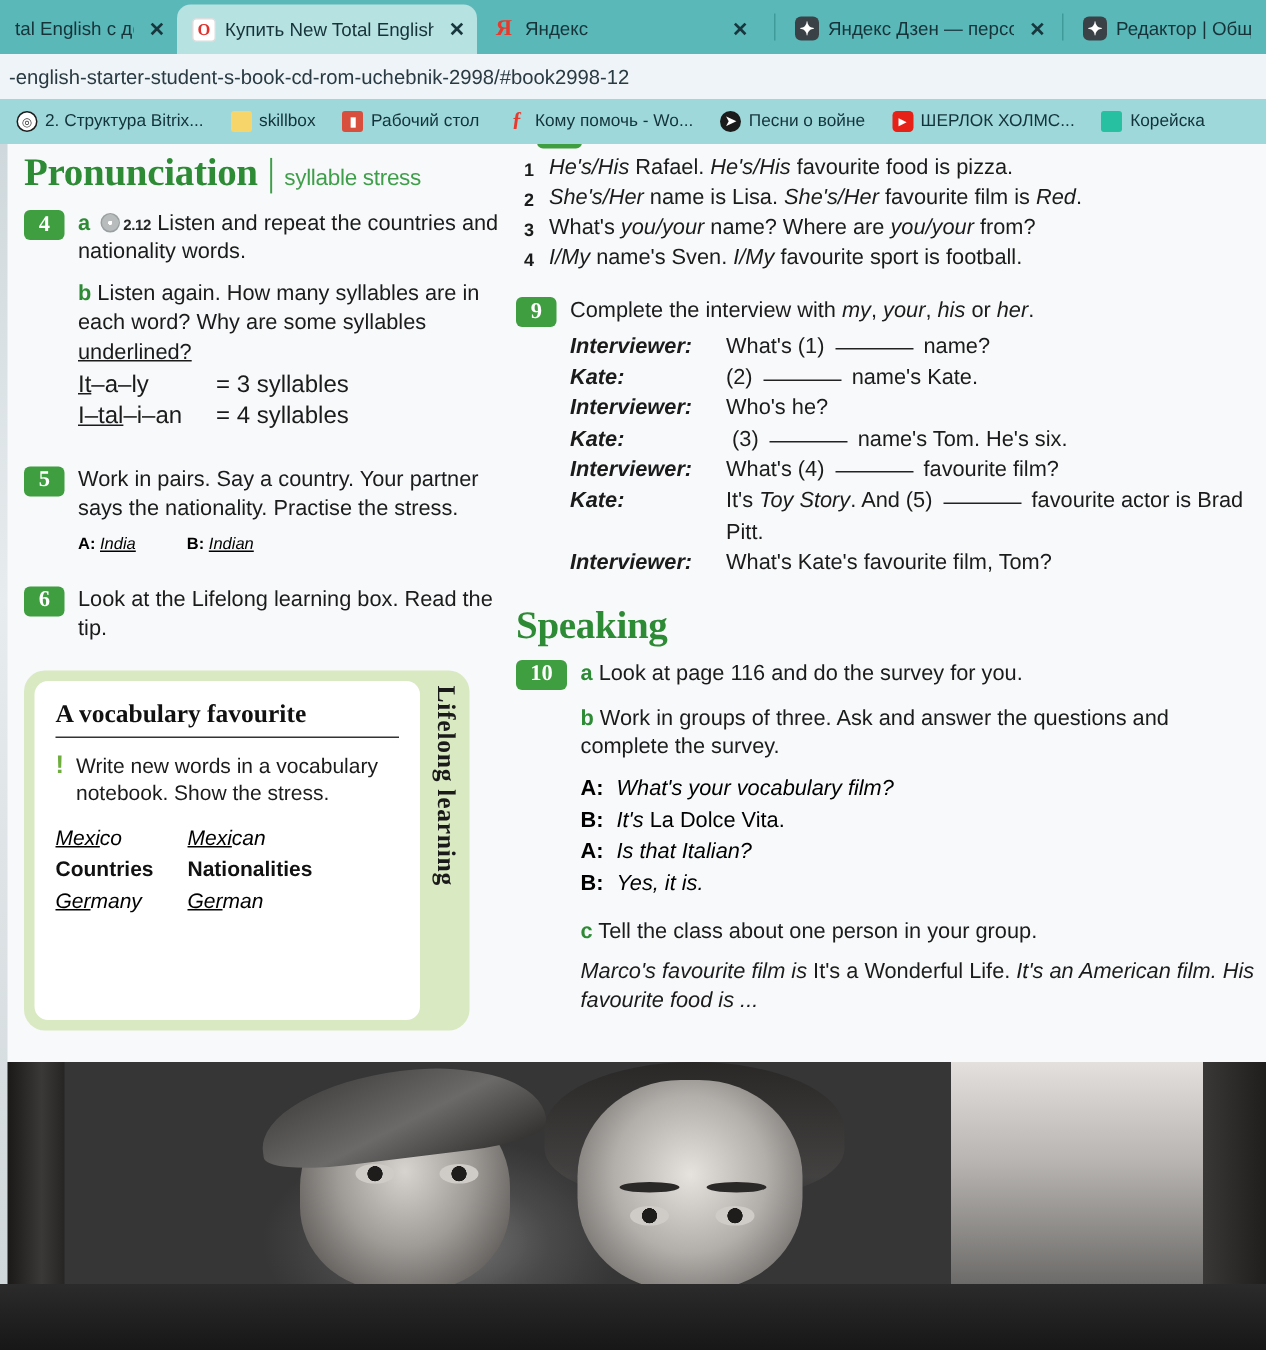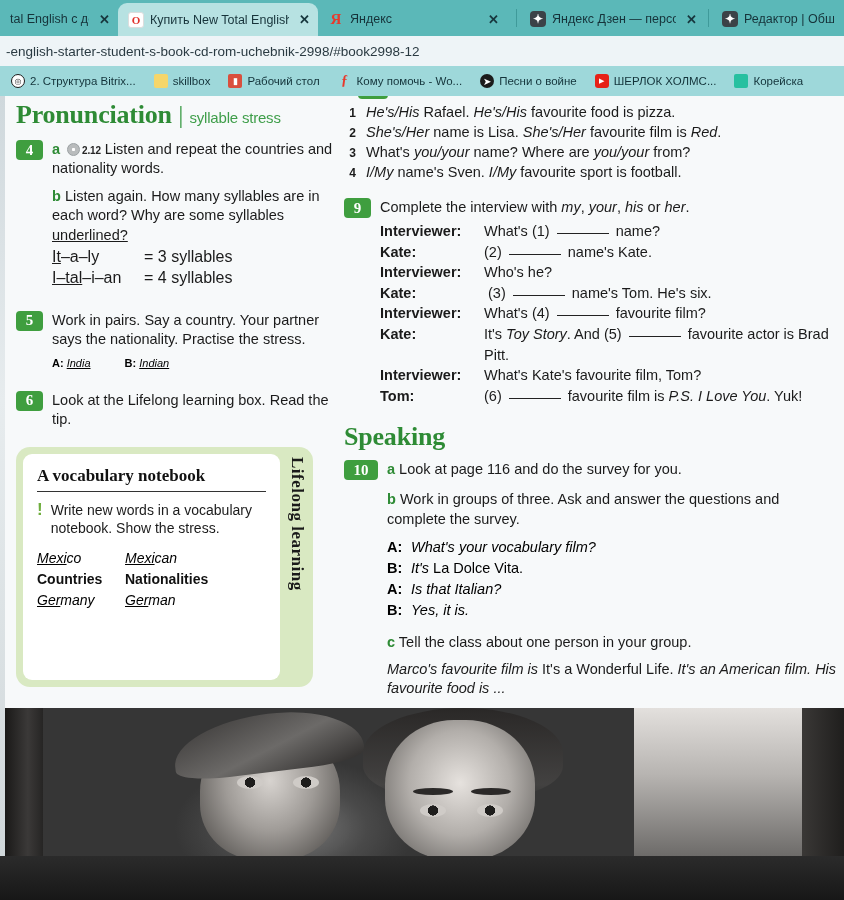--- a/index.html
+++ b/index.html
@@ -139,21 +139,21 @@
 
   
   .stub-badge { position:absolute; left: 14px; top: -6px; width:30px; height:9px;
                 background:#3f9e3f; border-radius: 0 0 4px 4px; }
   .numlist { margin-top: 8px; }
   .numlist .li { display:flex; gap: 10px; margin-bottom: 4px; font-size: 14.5px; color:#1b1b1b;}
   .numlist .n { width: 12px; text-align:right; font-weight:bold; font-size:12px; color:#1b1b1b; padding-top:2px;}
 
   .dlg { margin-top: 4px; }
   .dlg .row { display:flex; font-size:14.5px; color:#1b1b1b; line-height:1.42; }
-  .dlg .who { width: 104px; font-weight: bold; flex:0 0 104px;}
+  .dlg .who { width: 104px; font-weight: bold; flex:0 0 104px;font-style:italic;}
   .blank { display:inline-block; width: 52px; border-bottom: 1.2px solid #222; margin: 0 3px; vertical-align: 2px;}
 
   .abline { display:flex; font-size:14.5px; line-height:1.45; }
   .abline .k { width: 24px; font-weight: bold; flex:0 0 24px;}
   .abline i { font-style: italic; }
 
   
   .photo { position:absolute; left: 5px; top: 612px; width: 839px; height: 148px; overflow:hidden; }
   .photo .bg {
     position:absolute; inset:0;
@@ -303,21 +303,21 @@
 
       <div class="ex" style="margin-top:22px;">
         <span class="badge">6</span>
         <div class="ex-body">
           <div class="txt">Look at the Lifelong learning box. Read the tip.</div>
         </div>
       </div>
 
       <div class="ll-wrap">
         <div class="ll-inner">
-          <div class="ll-title">A vocabulary notebook</div>
+          <div class="ll-title">A vocabulary favourite</div>
           <div class="ll-tip">
             <span class="excl">!</span>
             <span>Write new words in a vocabulary notebook. Show the stress.</span>
           </div>
           <div class="ll-tbl">
             <div class="r">
               <span class="c1 it"><span class="u">Mexi</span><span>co</span></span>
               <span class="it"><span class="u">Mexi</span><span>can</span></span>
             </div>
             <div class="r">
@@ -381,24 +381,20 @@
               <span class="who">Interviewer:</span>
               <span>What's (4) <span class="blank"></span> favourite film?</span>
             </div>
             <div class="row">
               <span class="who">Kate:</span>
               <span>It's <i>Toy Story</i>. And (5) <span class="blank"></span> favourite actor is Brad Pitt.</span>
             </div>
             <div class="row">
               <span class="who">Interviewer:</span>
               <span>What's Kate's favourite film, Tom?</span>
-            </div>
-            <div class="row">
-              <span class="who">Tom:</span>
-              <span>(6) <span class="blank"></span> favourite film is <i>P.S. I Love You</i>. Yuk!</span>
             </div>
           </div>
         </div>
       </div>
 
       <div class="section-head" style="margin-top:16px;">
         <span>Speaking</span>
       </div>
 
       <div class="ex" style="margin-top:8px;">

